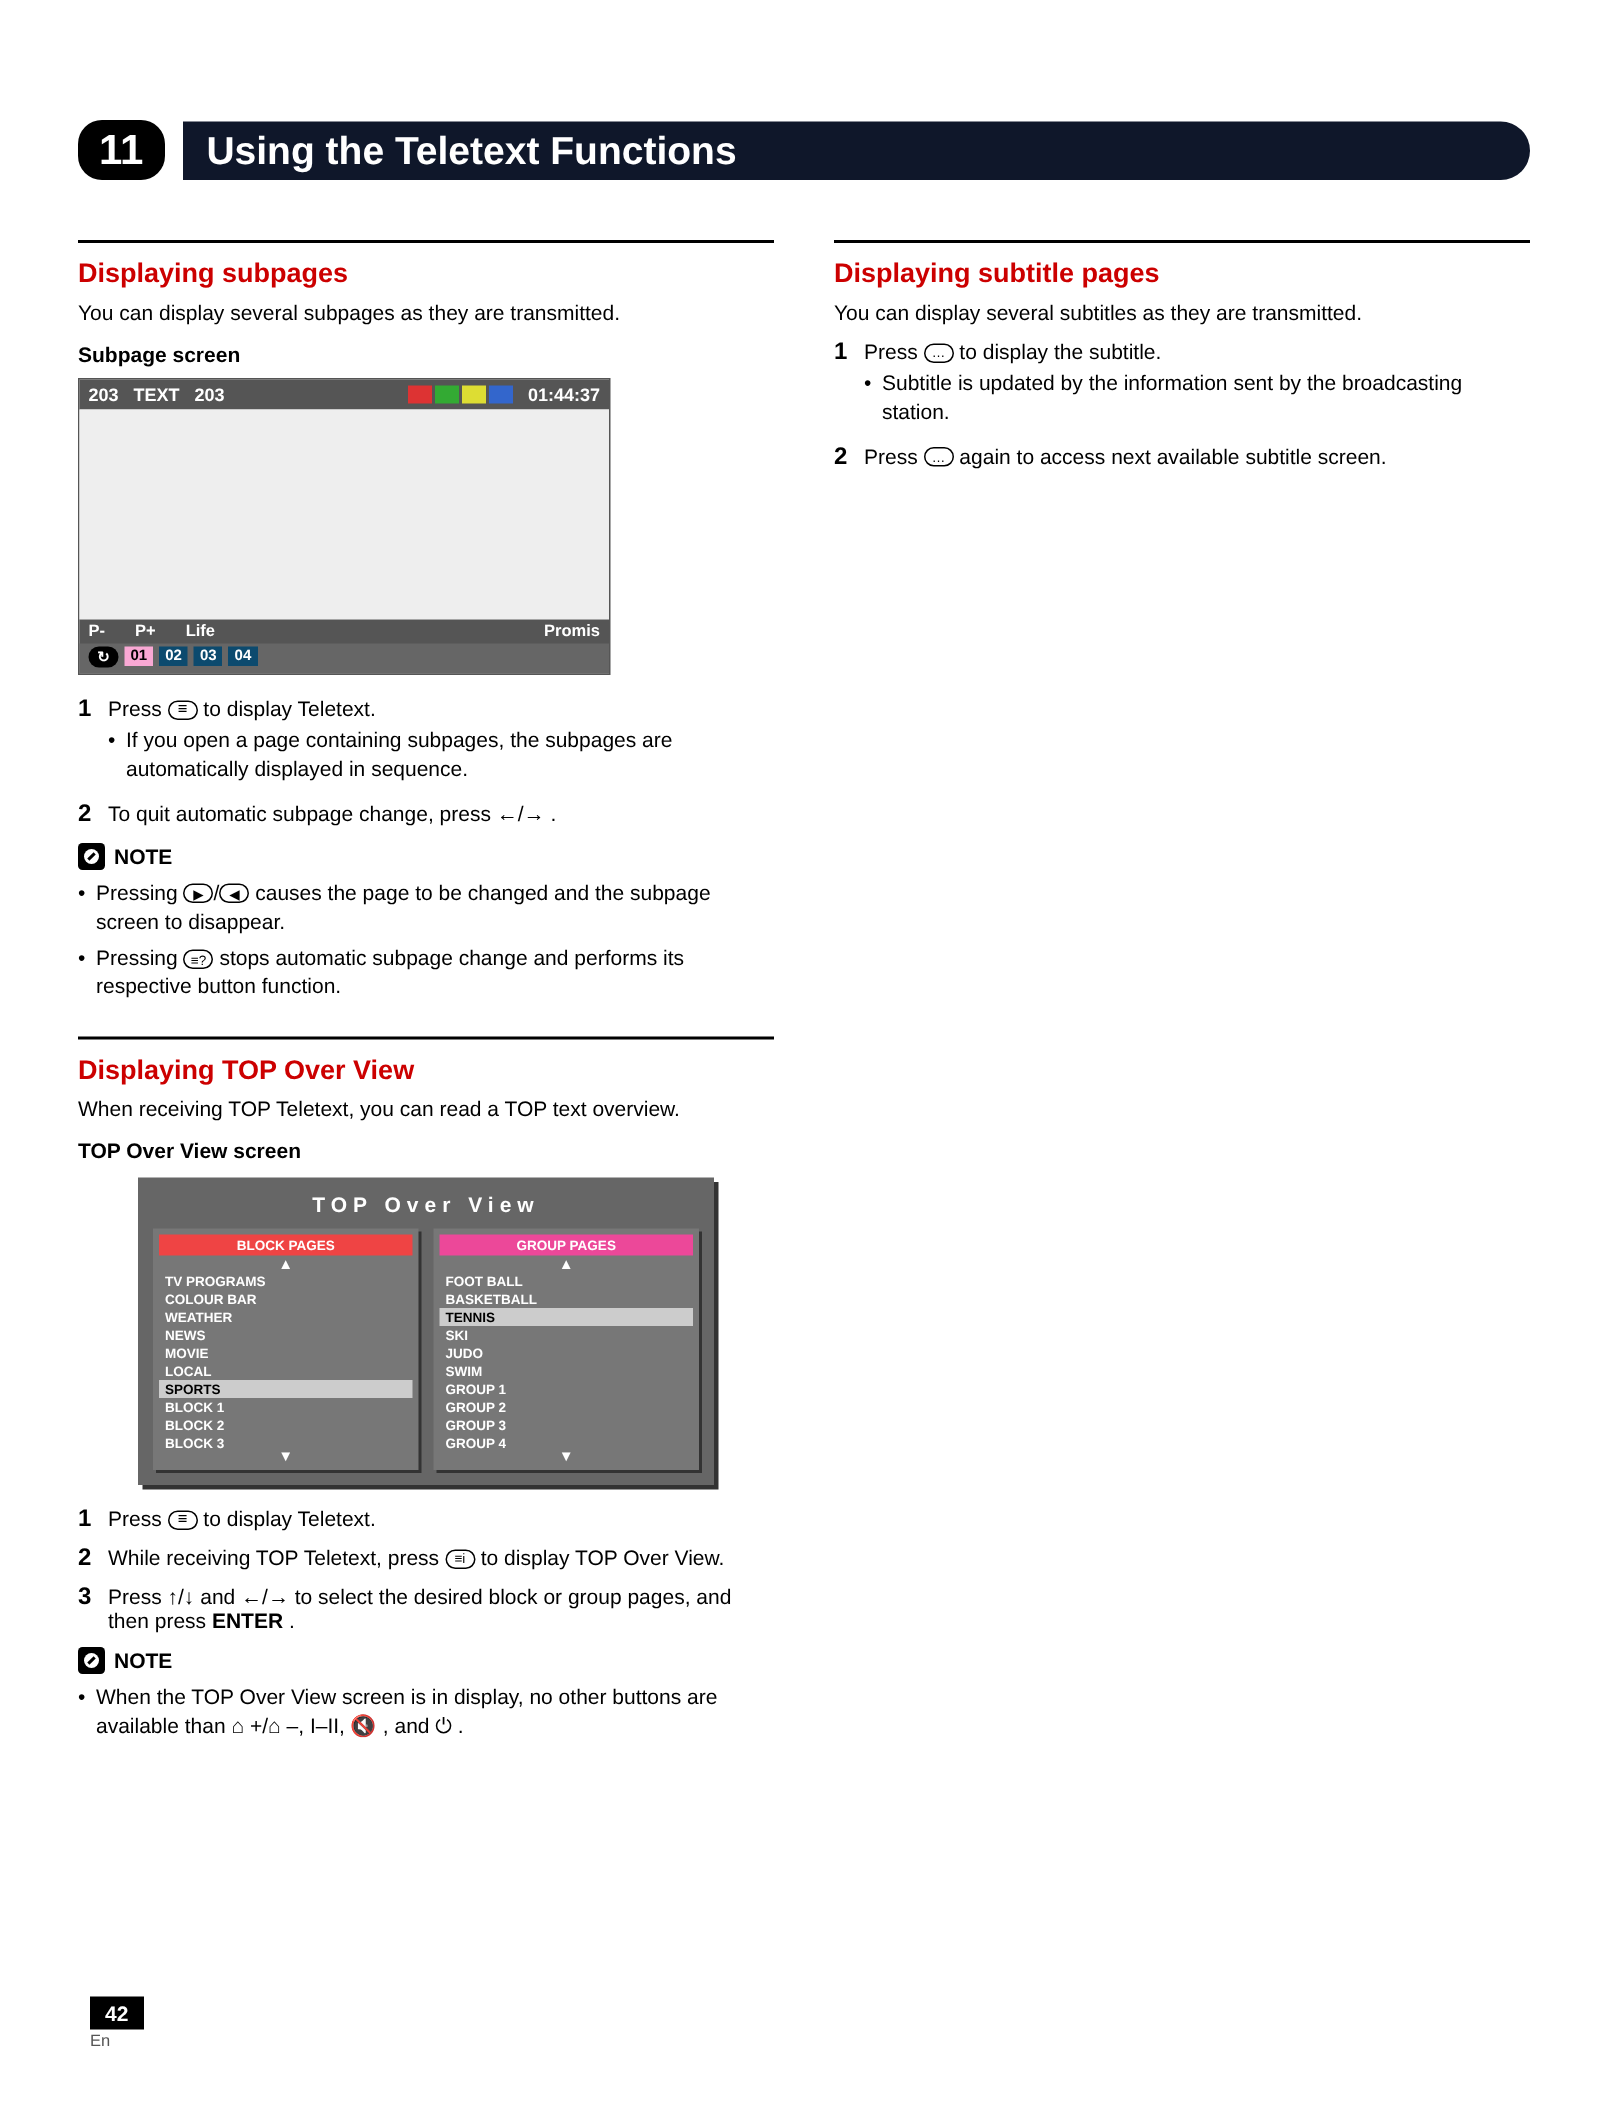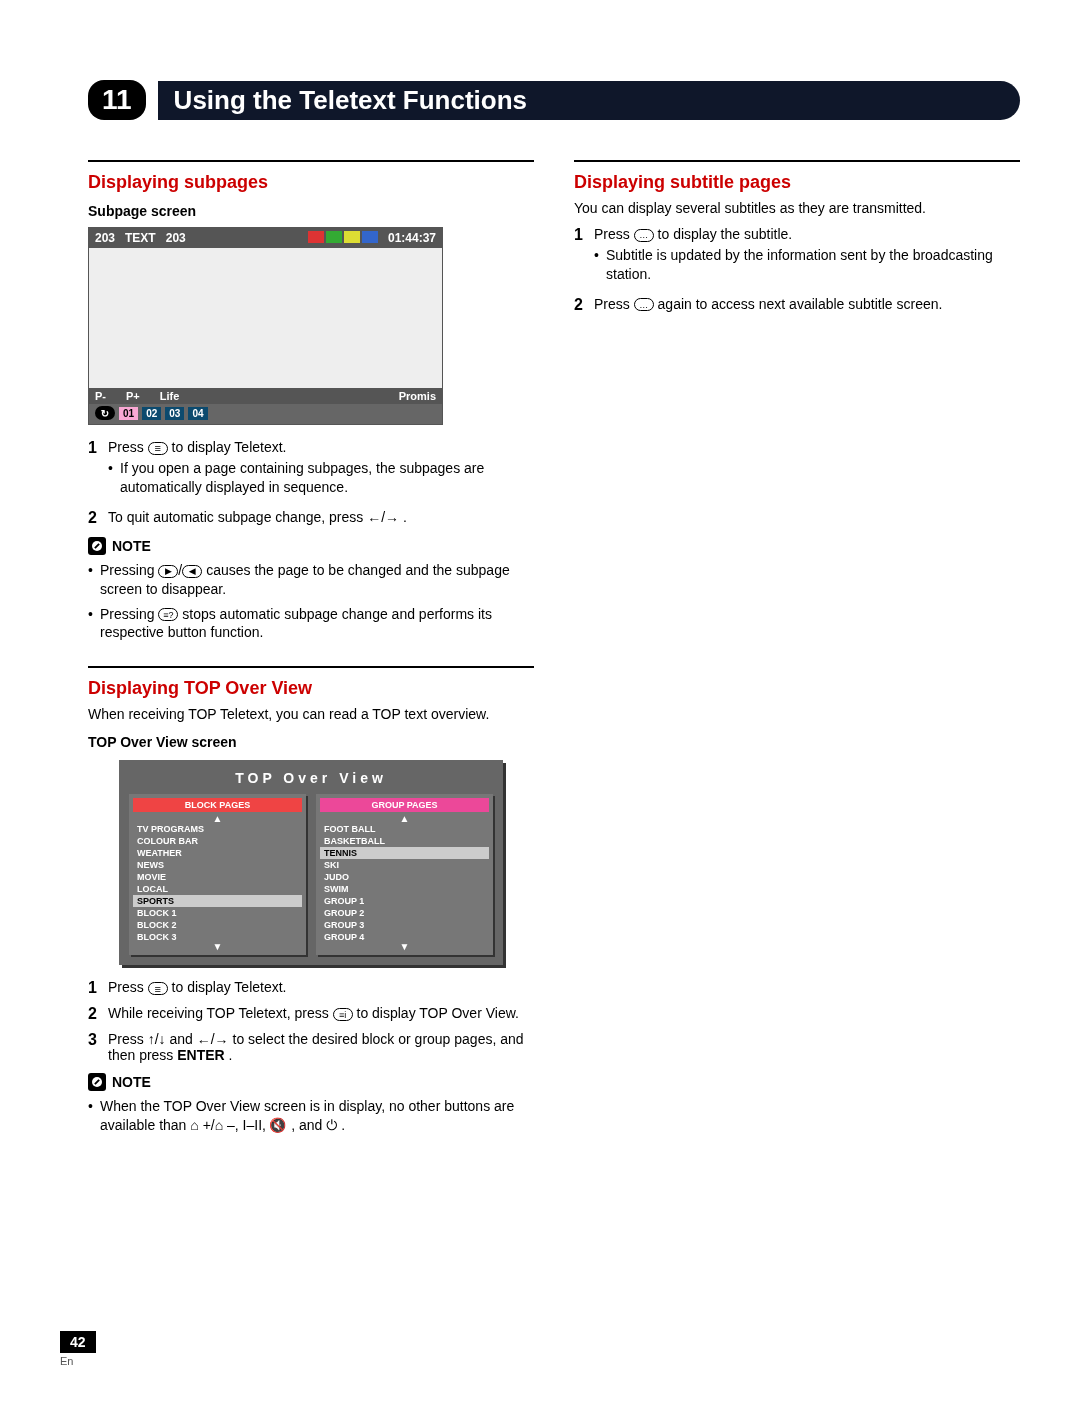--- a/index.html
+++ b/index.html
@@ -1,17 +1,17 @@
 <!DOCTYPE html>
 <html><head>
 <meta charset="utf-8">
 <style>
   * { box-sizing: border-box; margin: 0; padding: 0; }
   body { width: 1080px; height: 1407px; background: #fff; font-family: Arial, Helvetica, sans-serif; color: #000; position: relative; }
-  .page { padding: 80px 60px 40px 88px; }
+  .page { padding: 80px 60px 40px 52px; }
   .chapter-header { display: flex; align-items: center; margin-bottom: 40px; }
   .chapter-badge { background: #000; color: #fff; font-weight: bold; font-size: 28px; padding: 4px 14px; border-radius: 16px; margin-right: 12px; }
   .chapter-title-wrap { flex: 1; background: #0f172a; color: #fff; font-weight: bold; font-size: 26px; padding: 4px 16px; border-radius: 0 40px 40px 0; position: relative; }
   .chapter-title-wrap::after { content:""; position:absolute; right:-10px; top:50%; transform:translateY(-50%); width:0; height:0; }
   .two-col { display: flex; gap: 40px; }
   .col { flex: 1; }
   .section-rule { border-top: 2px solid #000; margin-bottom: 10px; }
   h2 { color: #c00; font-size: 18px; margin-bottom: 6px; font-weight: bold; }
   p { font-size: 14px; line-height: 1.35; margin-bottom: 8px; }
   h3 { font-size: 14px; font-weight: bold; margin: 10px 0 8px 0; }
@@ -28,21 +28,21 @@
   .note-icon::before{ content:""; position:absolute; width:2px; height:6px; background:#000; top:6px; left:8px; z-index:2; transform:rotate(45deg);}
   .note-label { font-weight:bold; font-size:14px; }
   .note-list { list-style:none; }
   .note-list li { position:relative; padding-left:12px; font-size:14px; line-height:1.35; margin-bottom:6px;}
   .note-list li::before { content:"•"; position:absolute; left:0; }
   .key-icon { display:inline-flex; align-items:center; justify-content:center; width:20px; height:13px; border:1px solid #000; border-radius:7px; font-size:9px; vertical-align:middle;}
   .key-icon.lines::before { content:"≡"; font-size:11px;}
   .arrow { font-family: Arial; }
   
   .subpage-mock { width: 355px; margin: 8px 0 14px 0; border:1px solid #555; }
-  .subpage-top { display:flex; background:#555; color:#fff; font-size:12px; font-weight:bold; padding:3px 6px; gap:10px;}
+  .subpage-top { display:flex; background:#555; color:#fff; font-size:12px; font-weight:bold; align-items:center; padding:3px 6px; gap:10px;}
   .color-boxes { display:flex; gap:2px; margin-left:auto;}
   .cbox { width:16px; height:12px; }
   .cbox.r{background:#d33;} .cbox.g{background:#3a3;} .cbox.y{background:#dd3;} .cbox.b{background:#36c;}
   .subpage-body { background:#eee; height:140px; }
   .subpage-bot { background:#555; color:#fff; font-size:11px; font-weight:bold; }
   .subpage-bot-row1 { display:flex; padding:2px 6px; gap:20px;}
   .subpage-bot-row2 { display:flex; align-items:center; padding:2px 6px 4px 6px; gap:4px; background:#666;}
   .rot-icon { background:#000; width:20px; height:14px; border-radius:7px; display:inline-flex; align-items:center; justify-content:center; color:#fff; font-size:10px;}
   .pg-pill { background:#0c4a6e; padding:1px 4px; font-size:10px;}
   .pg-pill.active { background:#f9a8d4; color:#000;}
@@ -68,20 +68,21 @@
   <div class="chapter-header">
     <div class="chapter-badge">11</div>
     <div class="chapter-title-wrap">Using the Teletext Functions</div>
   </div>
 
   <div class="two-col">
 
     <div class="col">
       <div class="section-rule"></div>
       <h2>Displaying subpages</h2>
+      <p>You can display several subpages as they are transmitted.</p>
       <h3>Subpage screen</h3>
 
       <div class="subpage-mock">
         <div class="subpage-top">
           <span>203</span>
           <span>TEXT</span>
           <span>203</span>
           <span class="color-boxes">
             <span class="cbox r"></span>
               <span class="cbox g"></span>

